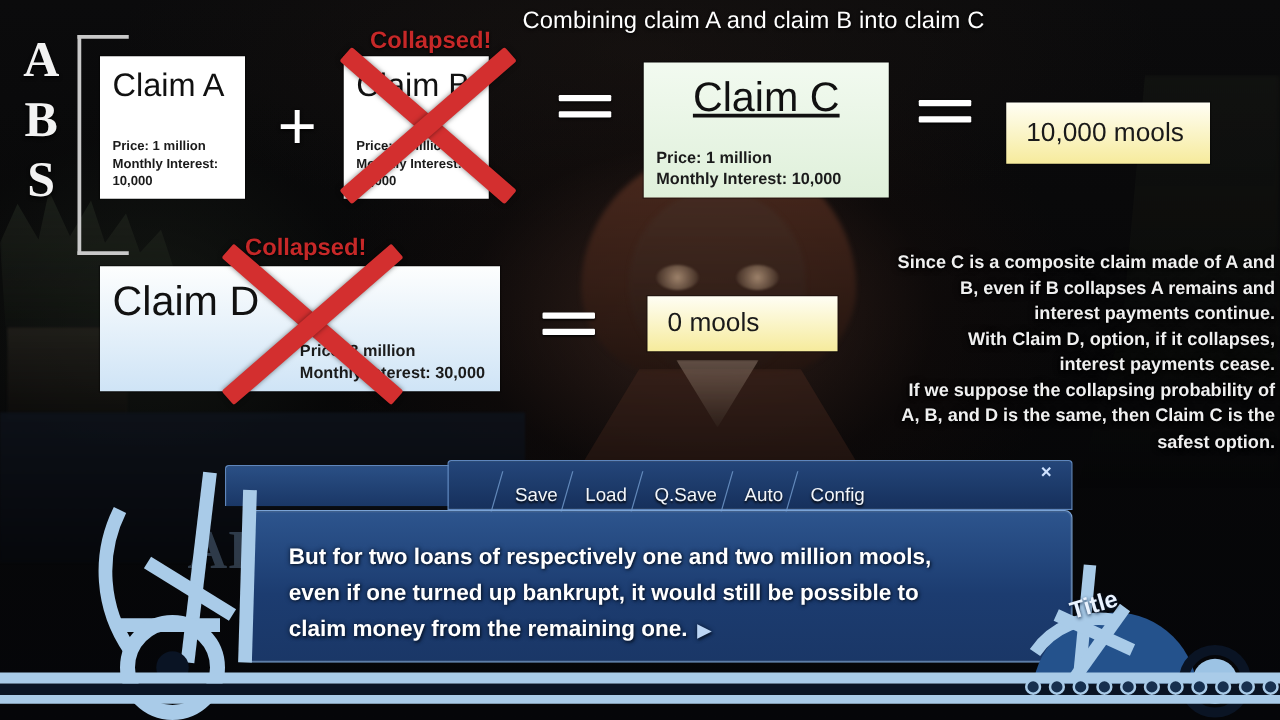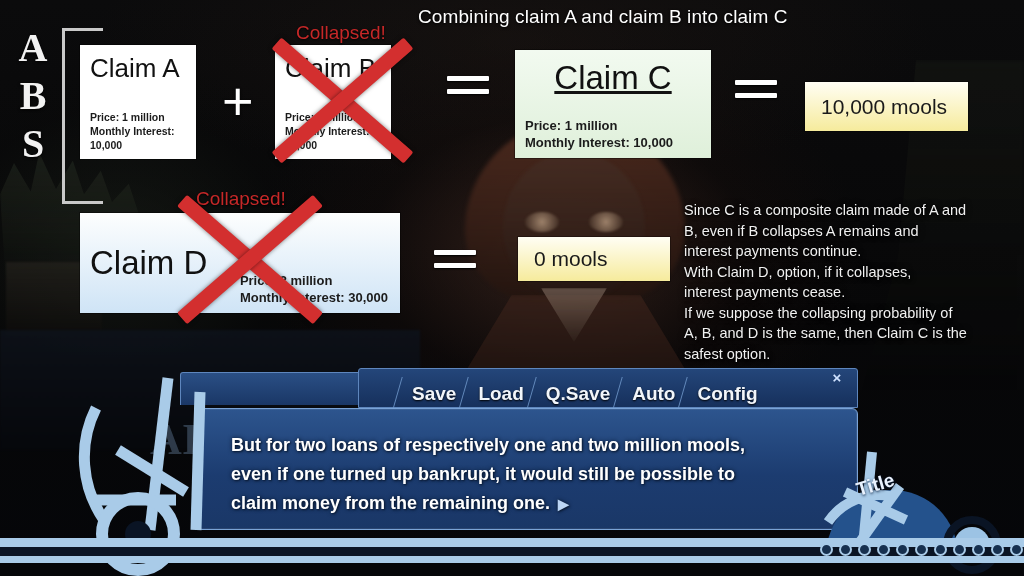--- a/index.html
+++ b/index.html
@@ -58,21 +58,21 @@
   .card .ln{font-size:10.5px;color:#1b1b1b;line-height:14px;font-weight:700;}
   .card .meta{position:absolute;left:10px;bottom:7px;}
   .card-a{left:80px;top:45px;width:116px;height:114px;background:#ffffff;}
   .card-b{left:275px;top:45px;width:116px;height:114px;background:#ffffff;}
   .card-c{left:515px;top:50px;width:196px;height:108px;
           background:linear-gradient(180deg,#f2faf0 0%,#dff0da 100%);}
   .card-c .ttl{font-size:33px;line-height:40px;text-align:center;text-decoration:underline;}
   .card-c .ln{font-size:13px;line-height:17px;}
   .card-d{left:80px;top:213px;width:320px;height:100px;
           background:linear-gradient(180deg,#fdfefe 0%,#cfe4f6 100%);}
-  .card-d .ttl{font-size:33px;line-height:40px;margin-top:22px;}
+  .card-d .ttl{font-size:33px;line-height:40px;}
   .card-d .meta{left:auto;right:12px;bottom:7px;text-align:left;}
   .card-d .ln{font-size:13px;line-height:17px;}
 
   
   .ybox{position:absolute;box-sizing:border-box;display:flex;align-items:center;
         padding-left:16px;color:#1a1a1a;font-size:21px;
         background:linear-gradient(180deg,#fffef4 0%,#f6eb9c 100%);
         box-shadow:0 0 0 1px rgba(0,0,0,.3);}
   .ybox-1{left:805px;top:82px;width:163px;height:49px;}
   .ybox-2{left:518px;top:237px;width:152px;height:44px;}
@@ -80,49 +80,49 @@
   
   .op{position:absolute;color:#fff;text-shadow:0 1px 3px #000;}
   .plus{left:222px;top:74px;font-size:54px;font-weight:300;line-height:54px;}
   .eq1{left:447px;top:76px;}
   .eq2{left:735px;top:80px;}
   .eq3{left:434px;top:250px;}
   .eqbar{width:42px;height:5px;background:#fff;border-radius:1px;box-shadow:0 1px 2px #000;}
   .eqbar+.eqbar{margin-top:8px;}
 
   
-  .collapsed{position:absolute;color:#c62828;font-size:19px;font-weight:400;
+  .collapsed{position:absolute;color:#c62828;font-size:19px;font-weight:700;
              text-shadow:0 1px 2px #000;}
   .col-b{left:296px;top:22px;}
   .col-d{left:196px;top:188px;}
   .xmark{position:absolute;pointer-events:none;}
   .xmark span{position:absolute;left:0;top:50%;width:100%;height:15px;margin-top:-7px;
               background:#d32f2f;border-radius:2px;box-shadow:0 0 4px rgba(0,0,0,.5);}
   .xmark span.a{transform:rotate(41deg);}
   .xmark span.b{transform:rotate(-41deg);}
   .x-b{left:255px;top:22px;width:175px;height:155px;}
   .x-d{left:160px;top:186px;width:180px;height:146px;}
 
   
   .explain{position:absolute;left:684px;top:200px;width:336px;color:#f0f0f0;
-           font-size:14.5px;line-height:20.5px;font-weight:400;
-           text-shadow:0 1px 2px #000,0 0 6px rgba(0,0,0,.9);}
+           font-size:14.5px;line-height:20.5px;font-weight:700;
+           text-shadow:0 1px 2px #000,0 0 6px rgba(0,0,0,.9);text-align:right;}
 
   
   .ui-tab-left{position:absolute;left:180px;top:372px;width:190px;height:32px;
        background:linear-gradient(180deg,#2a4f85 0%,#1a3766 100%);
        border:1px solid #5e86bd;border-bottom:none;border-radius:3px 14px 0 0;}
   .menubar{position:absolute;left:358px;top:368px;width:498px;height:38px;
        background:linear-gradient(180deg,#24467a 0%,#16305c 55%,#112murky 100%);
        background:linear-gradient(180deg,#24467a 0%,#16305c 100%);
        border:1px solid #5e86bd;border-radius:3px 3px 0 0;
        display:flex;align-items:flex-end;}
   .menu-items{display:flex;align-items:center;height:100%;width:100%;
        padding-left:42px;box-sizing:border-box;}
-  .mi{position:relative;color:#f2f6fb;font-size:19px;font-weight:700;
+  .mi{position:relative;color:#f2f6fb;font-size:15px;font-weight:400;
       padding:0 11px;height:100%;display:flex;align-items:flex-end;
       padding-bottom:5px;text-shadow:0 1px 2px #000;}
   .mi::before{content:"";position:absolute;left:-4px;top:10px;bottom:0;width:1px;
       background:#6f96c9;transform:skewX(-16deg);opacity:.85;}
   .close-btn{position:absolute;left:828px;top:369px;width:18px;height:17px;
       color:#cfe2ff;font-size:15px;font-weight:700;line-height:17px;text-align:center;}
 
   
   .textbox{position:absolute;left:196px;top:408px;width:660px;height:120px;
       background:linear-gradient(180deg,#2e5député 0%,#1b3b6e 100%);

